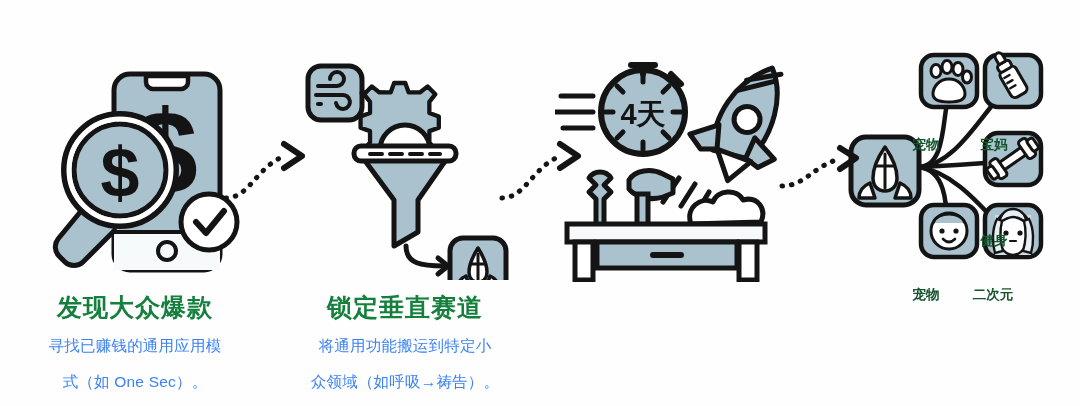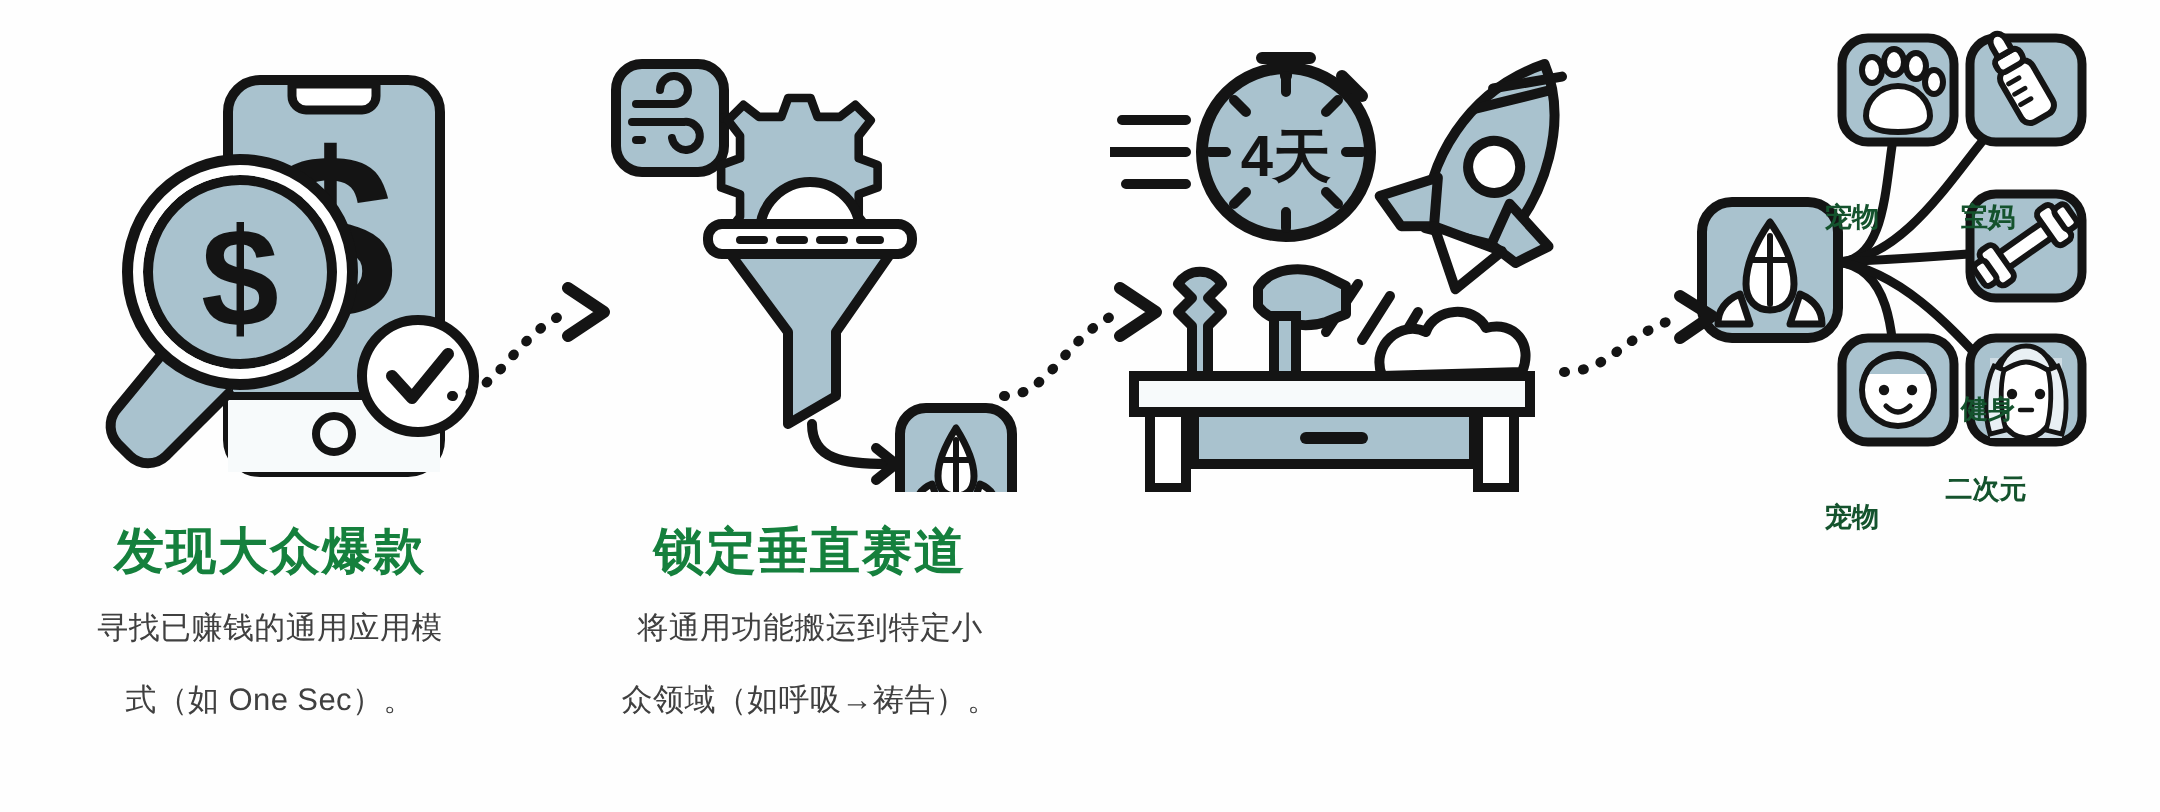--- a/index.html
+++ b/index.html
@@ -33,40 +33,41 @@
     flex-direction: column;
     align-items: center;
   }
   .art {
     height: 262px;
     width: 100%;
     display: flex;
     align-items: center;
     justify-content: center;
     position: relative;
+    margin-top: 36px;
   }
   .art svg { display: block; }
   .caption {
     width: 100%;
     text-align: center;
     padding: 0 10px;
     box-sizing: border-box;
   }
   .headline {
     font-size: 25px;
     font-weight: bold;
     color: #15803d;
     letter-spacing: 1px;
     line-height: 1.15;
     margin: 0 0 10px 0;
     white-space: nowrap;
   }
   .subline {
     font-size: 15.5px;
-    color: #404040;
+    color: #3b82f6;
     line-height: 1.55;
     margin: 12px;
     letter-spacing: 0.2px;
   }
   .connector {
     position: absolute;
     top: 140px;
     width: 92px;
     height: 70px;
     pointer-events: none;
@@ -314,18 +315,18 @@
             <circle cx="173" cy="186" r="2.6" fill="#141414"></circle>
             <circle cx="187" cy="186" r="2.6" fill="#141414"></circle>
             <path d="M177 194 h6" stroke="#141414" stroke-width="2.2" stroke-linecap="round"></path>
           </g>
         </svg>
 
         <div class="mini-label" style="position:absolute;left:92px;top:100px;width:48px;">宠物</div>
         <div class="mini-label" style="position:absolute;left:156px;top:100px;width:56px;">宝妈</div>
         <div class="mini-label" style="position:absolute;left:156px;top:196px;width:56px;">健身</div>
         <div class="mini-label" style="position:absolute;left:92px;top:250px;width:48px;">宠物</div>
-        <div class="mini-label" style="position:absolute;left:150px;top:236px;width:66px;text-align:center;">二次元</div>
+        <div class="mini-label" style="position:absolute;left:150px;top:250px;width:66px;text-align:center;">二次元</div>
       </div>
     </div>
 
   </div>
 </div>
 
 </body></html>

